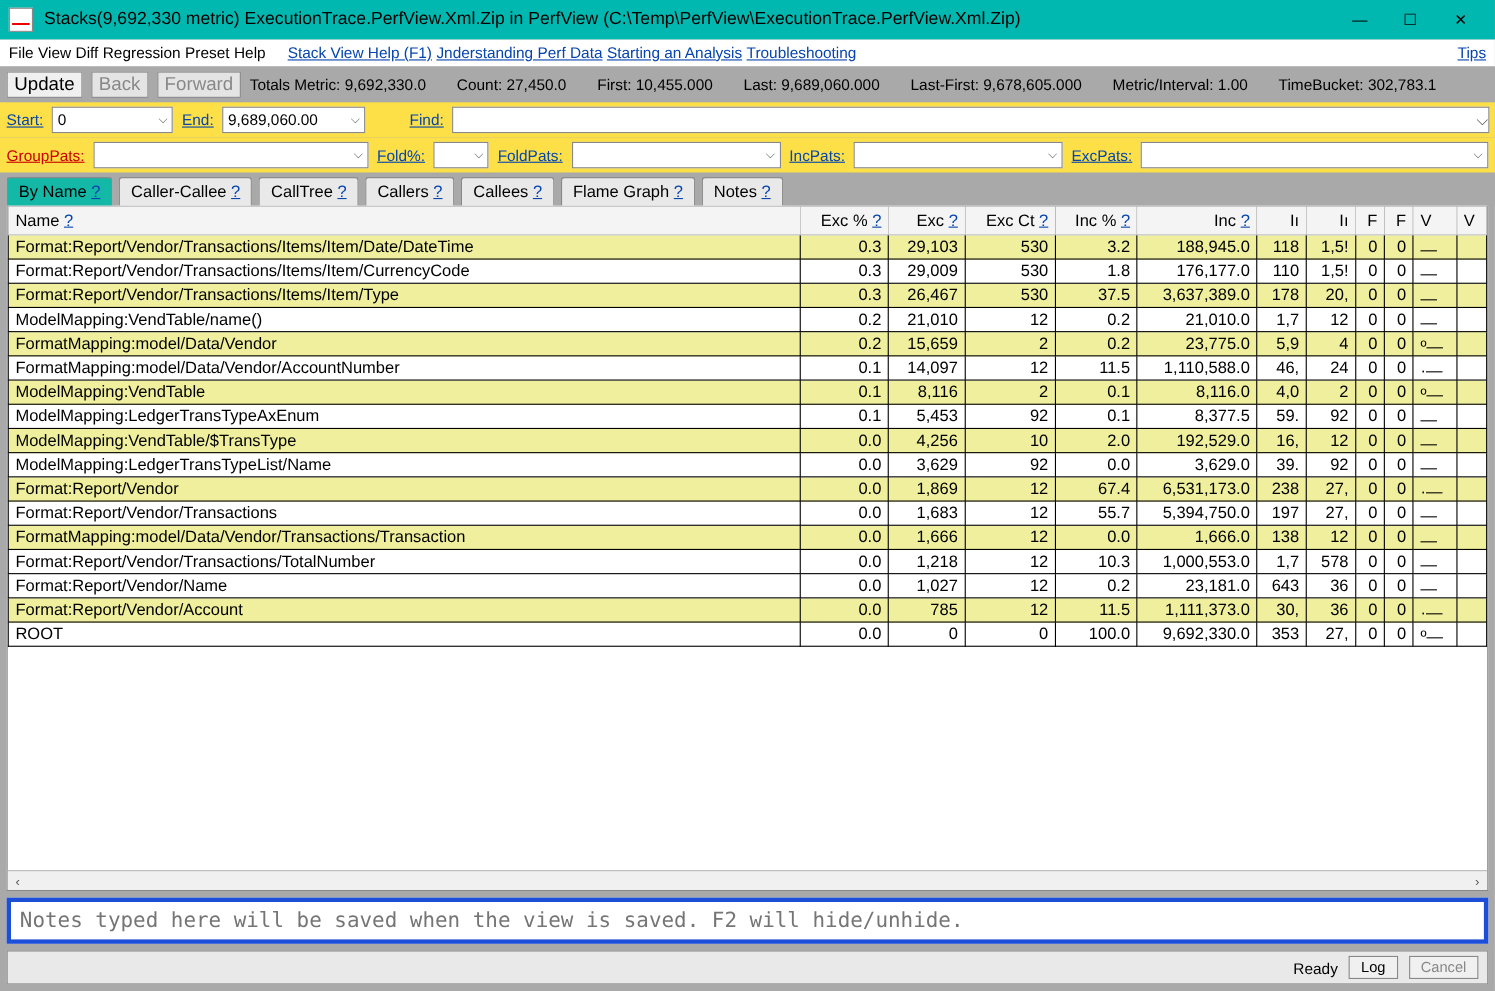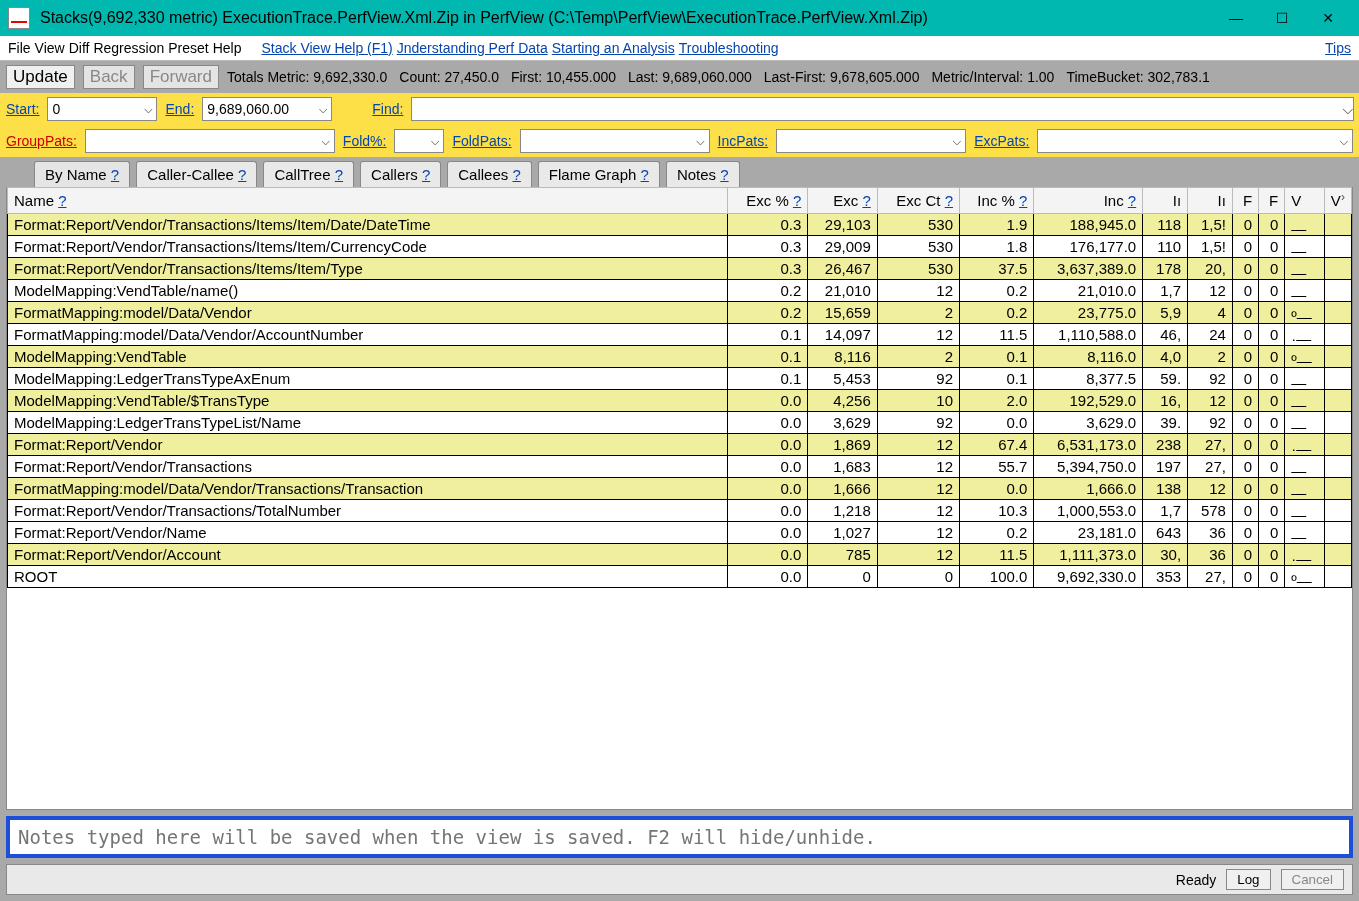--- a/index.html
+++ b/index.html
@@ -17,42 +17,42 @@
   
   .menurow { background:#fff; padding:4px 8px; display:flex; align-items:center; gap:4px; border-bottom:1px solid #bbb; }
   .menurow .mi { color:#000; }
   .menurow .link { color:#0645ad; text-decoration:underline; }
   .menurow .spacer { flex:1; }
 
   
   .toolrow { background:#a9a9a9; padding:4px 6px; display:flex; align-items:center; gap:8px; font-size:14px; }
   .toolrow .btn { background:#f0f0f0; border:1px solid #888; padding:1px 6px; font-size:17px; }
   .toolrow .btn.disabled { color:#888; background:#e4e4e4; }
-  .toolrow .stats { flex:1; display:flex; gap:12px; color:#000; white-space:nowrap; overflow:hidden; }
+  .toolrow .stats { flex:1; display:flex; gap:28px; color:#000; white-space:nowrap; overflow:hidden; }
 
   
   .filterrow { background:#fde047; padding:4px 6px; display:flex; align-items:center; gap:8px; }
   .filterrow .lbl { color:#0645ad; text-decoration:underline; }
   .filterrow .lbl.red { color:#cc0000; }
   .filterrow input, .filterrow .combo {
      background:#fff; border:1px solid #888; padding:2px 4px; font-size:14px; height:24px;
   }
   .filterrow .combo { display:flex; align-items:center; }
   .filterrow .combo .drop { margin-left:auto; font-size:11px; color:#555; padding-left:6px; }
 
   
   .tabsrow { background:#a9a9a9; display:flex; gap:6px; padding:4px 6px 0 6px; }
   .tab { background:#e9e9e9; border:1px solid #888; border-bottom:none; padding:4px 10px; font-size:15px;
          border-radius:3px 3px 0 0; }
-  .tab.active { background:#e5e5e5;margin-left:28px; }
+  .tab.active { background:#14b8a6; }
   .tab .q { color:#0645ad; text-decoration:underline; }
 
   
   .tablewrap { background:#fff; flex:1; margin:0 6px; border:1px solid #888; border-top:none;
-               display:flex; flex-direction:row; overflow:hidden; }
+               display:flex; flex-direction:column; overflow:hidden; }
   .grid { flex:1; overflow:auto; }
   table { border-collapse:collapse; width:100%; font-size:15px; }
   thead th { background:#f4f4f4; border:1px solid #bbb; padding:4px 6px; font-weight:normal; text-align:left;
              position:sticky; top:0; white-space:nowrap; }
   thead th .q { color:#0645ad; text-decoration:underline; }
   tbody td { border:1px solid #000; padding:2px 6px; white-space:nowrap; }
   tbody td.num { text-align:right; }
   tbody tr.alt td { background:#efef9e; }
   .spark { display:inline-block; height:12px; vertical-align:middle; }
 
@@ -189,21 +189,21 @@
             <th style="text-align: left;"><span>V</span></th>
             <th style="text-align: left;"><span>V</span></th>
           </tr>
         </thead>
       <tbody id="tbody">
           <tr class="alt">
             <td class="">Format:Report/Vendor/Transactions/Items/Item/Date/DateTime</td>
             <td class="num">0.3</td>
             <td class="num">29,103</td>
             <td class="num">530</td>
-            <td class="num">1.9</td>
+            <td class="num">3.2</td>
             <td class="num">188,945.0</td>
             <td class="num">118</td>
             <td class="num">1,5!</td>
             <td class="num">0</td>
             <td class="num">0</td>
             <td class=""><span class="spark">—</span></td>
             <td class=""></td>
           </tr>
           <tr>
             <td class="">Format:Report/Vendor/Transactions/Items/Item/CurrencyCode</td>

